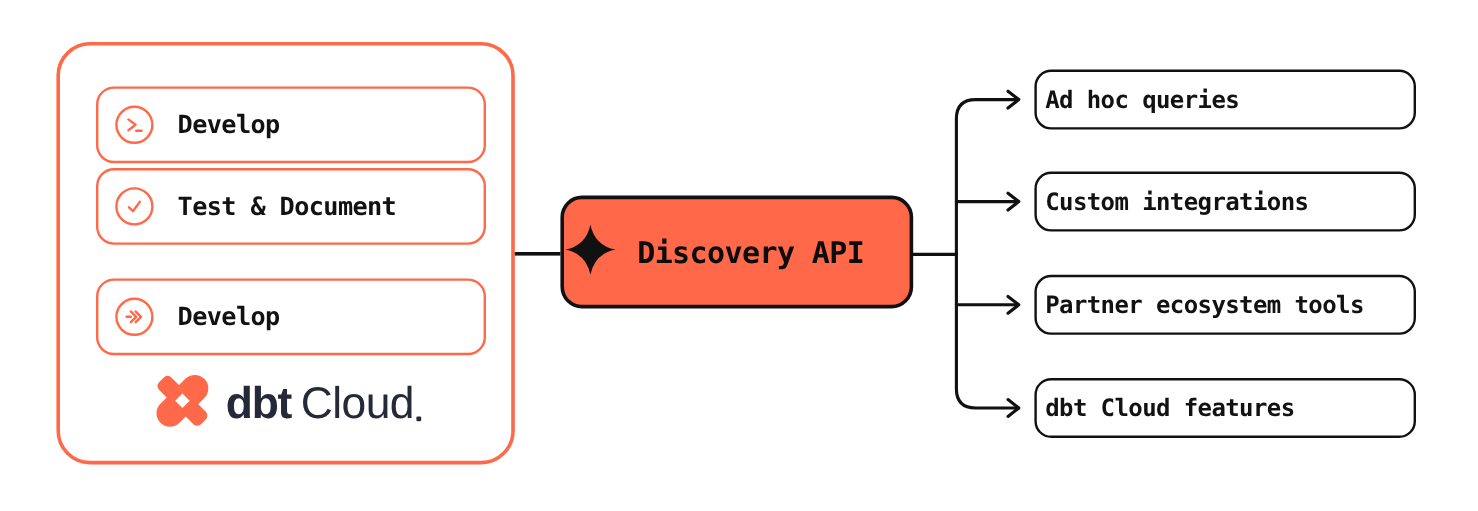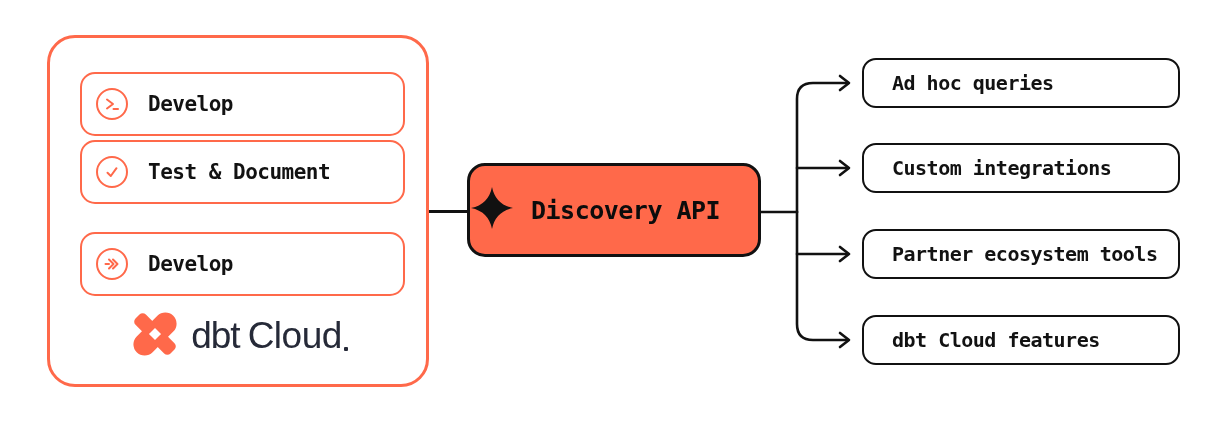--- a/index.html
+++ b/index.html
@@ -25,37 +25,37 @@
   .pill-label{
     font-size:21px;font-weight:bold;color:#121212;letter-spacing:-0.5px;white-space:pre;
   }
   
   .logo-row{
     position:absolute;left:0;right:0;top:268px;height:60px;
     display:flex;align-items:center;justify-content:center;gap:9px;
   }
   .logo-text{font-family:"Liberation Sans","DejaVu Sans",sans-serif;color:#262A38;
     display:flex;align-items:baseline;}
-  .logo-bold{font-size:37px;font-weight:400;letter-spacing:-1px;}
+  .logo-bold{font-size:37px;font-weight:700;letter-spacing:-1px;}
   .logo-reg{font-size:37px;font-weight:400;margin-left:8px;letter-spacing:-0.5px;}
   .tm-dot{width:4px;height:4px;background:#262A38;border-radius:1px;align-self:flex-end;margin:0 0 6px 2px;}
   
   .connector-left{position:absolute;left:429px;top:210px;width:38px;height:3px;background:#111;}
   .api-node{
     position:absolute;left:467px;top:163px;width:294px;height:94px;box-sizing:border-box;
     background:#FF694A;border:3px solid #111;border-radius:18px;
     display:flex;align-items:center;gap:17px;
   }
   .api-label{font-size:25px;font-weight:bold;color:#0c0c0c;letter-spacing:-0.5px;white-space:pre;}
   
   .fanout-svg{position:absolute;left:760px;top:55px;}
   .out-box{
     position:absolute;left:862px;width:318px;height:50px;box-sizing:border-box;
     background:#fff;border:2.5px solid #111;border-radius:14px;
-    display:flex;align-items:center;padding-left:28px;
+    display:flex;align-items:center;padding-left:7px;
   }
   .out-1{top:58px}.out-2{top:143px}.out-3{top:229px}.out-4{top:315px}
   .out-label{font-size:20px;font-weight:bold;color:#121212;letter-spacing:-0.5px;white-space:pre;}
 </style>
 </head>
 <body>
 
 <div class="canvas">
 
   <div class="dbt-panel">

